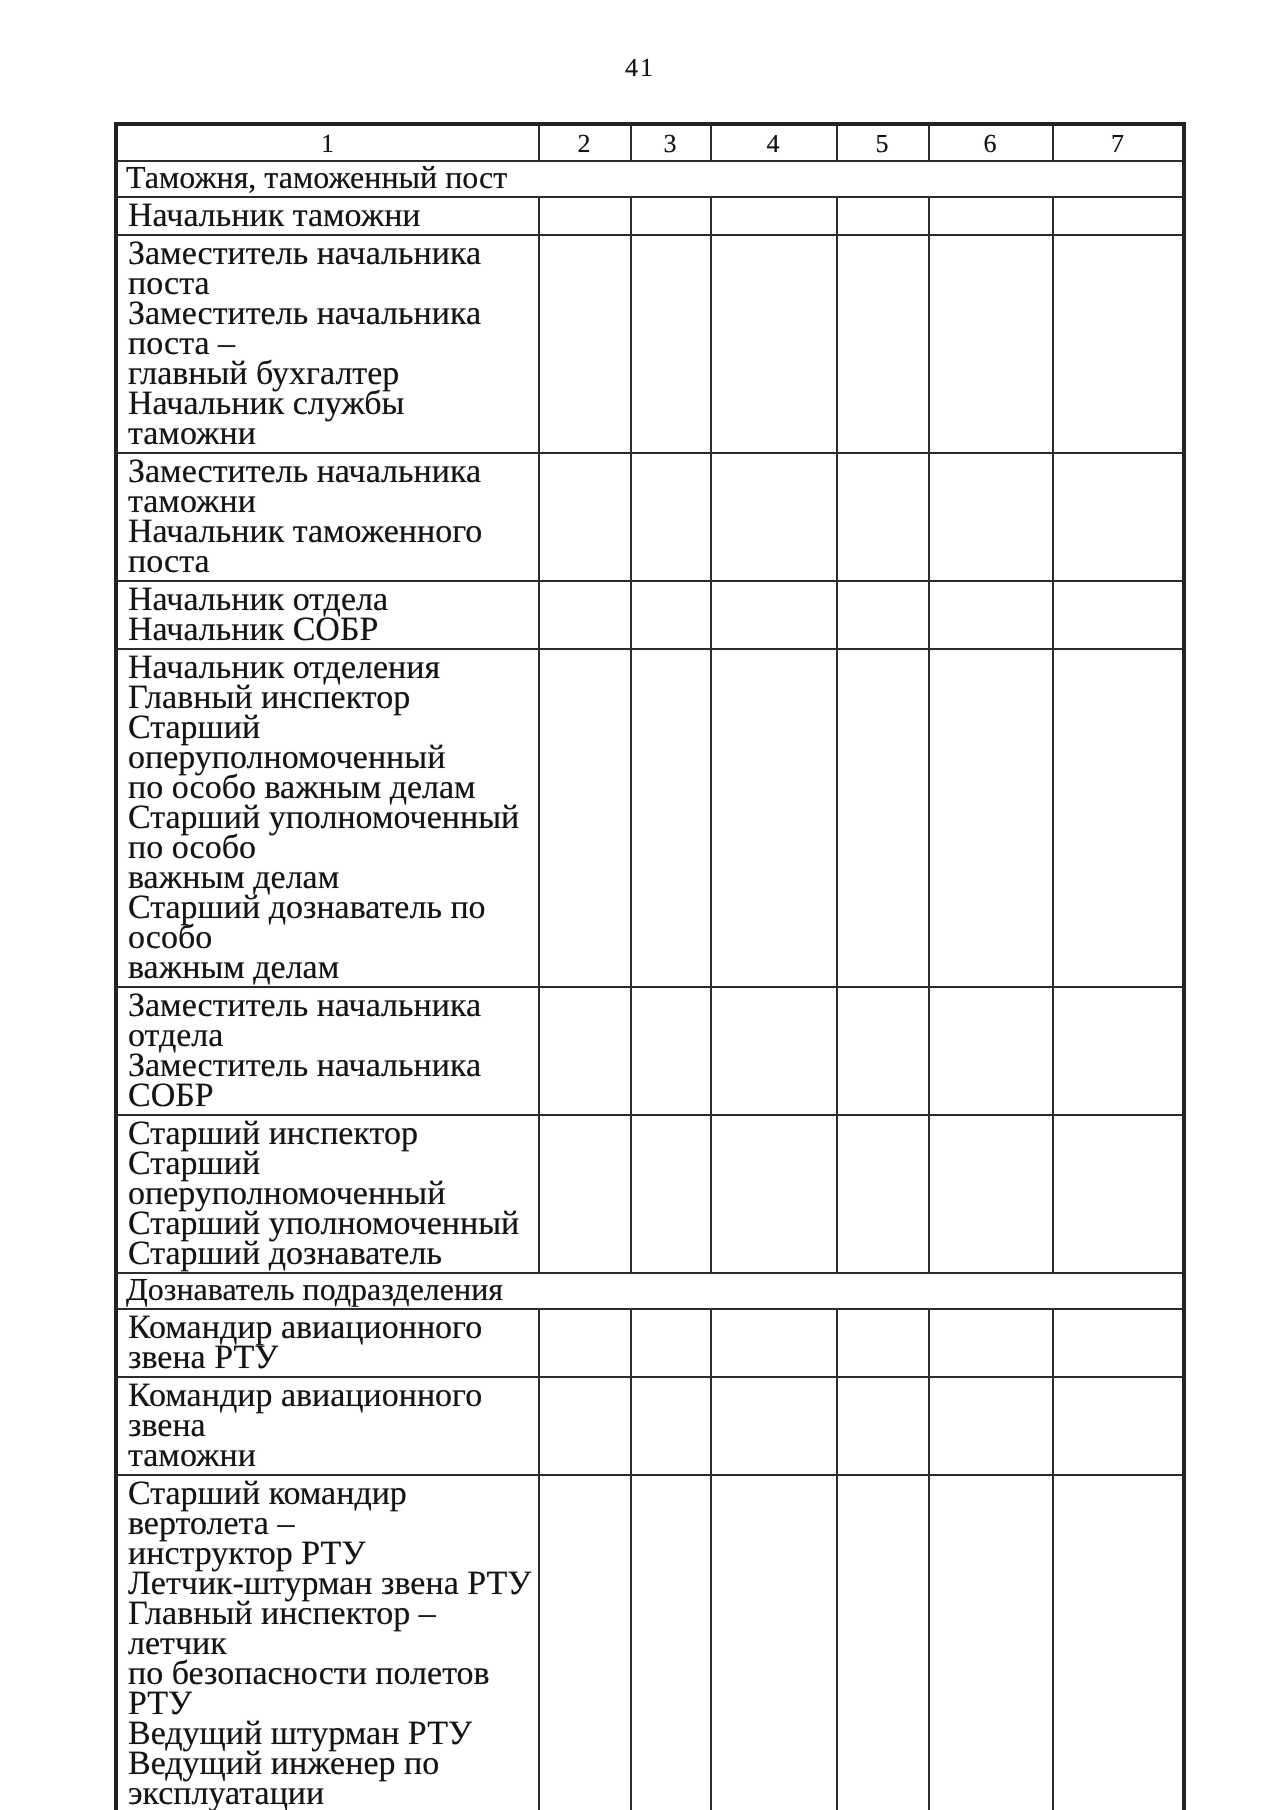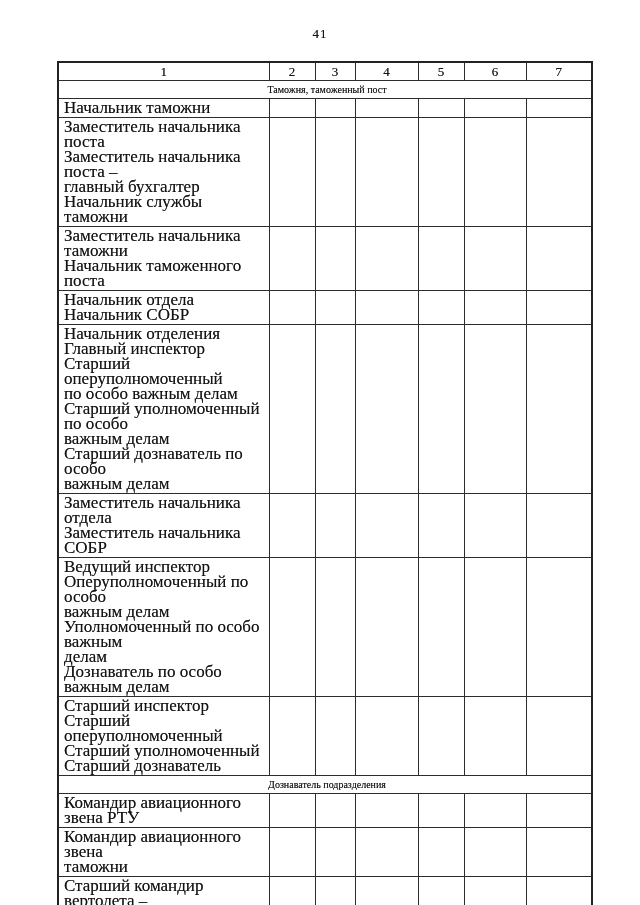--- a/index.html
+++ b/index.html
@@ -40,22 +40,22 @@
   }
   .staff-table th {
     font-weight: normal;
     font-size: 13px;
     height: 17px;
     padding: 0;
     text-align: center;
     vertical-align: middle;
   }
   td.section-cell {
-    text-align: center;
-    font-size: 10px;
+    text-align: left;
+    font-size: 16px;
     line-height: 15px;
     padding: 1px 0 1px 4px;
     vertical-align: middle;
   }
   td.pos-cell {
     font-size: 17px;
     line-height: 15px;
     padding: 1px 2px 2px 5px;
     white-space: pre-line;
     vertical-align: top;
@@ -159,34 +159,20 @@
         <td class="pos-cell">Заместитель начальника отдела
 Заместитель начальника СОБР</td>
         <td class="val-cell">&nbsp;</td>
         <td class="val-cell">&nbsp;</td>
         <td class="val-cell">&nbsp;</td>
         <td class="val-cell">&nbsp;</td>
         <td class="val-cell">&nbsp;</td>
         <td class="val-cell">&nbsp;</td>
       </tr>
       <tr>
-        <td class="pos-cell">Ведущий инспектор
-Оперуполномоченный по особо
-важным делам
-Уполномоченный по особо важным
-делам
-Дознаватель по особо важным делам</td>
-        <td class="val-cell">&nbsp;</td>
-        <td class="val-cell">&nbsp;</td>
-        <td class="val-cell">&nbsp;</td>
-        <td class="val-cell">&nbsp;</td>
-        <td class="val-cell">&nbsp;</td>
-        <td class="val-cell">&nbsp;</td>
-      </tr>
-      <tr>
         <td class="pos-cell">Старший инспектор
 Старший оперуполномоченный
 Старший уполномоченный
 Старший дознаватель</td>
         <td class="val-cell">&nbsp;</td>
         <td class="val-cell">&nbsp;</td>
         <td class="val-cell">&nbsp;</td>
         <td class="val-cell">&nbsp;</td>
         <td class="val-cell">&nbsp;</td>
         <td class="val-cell">&nbsp;</td>

